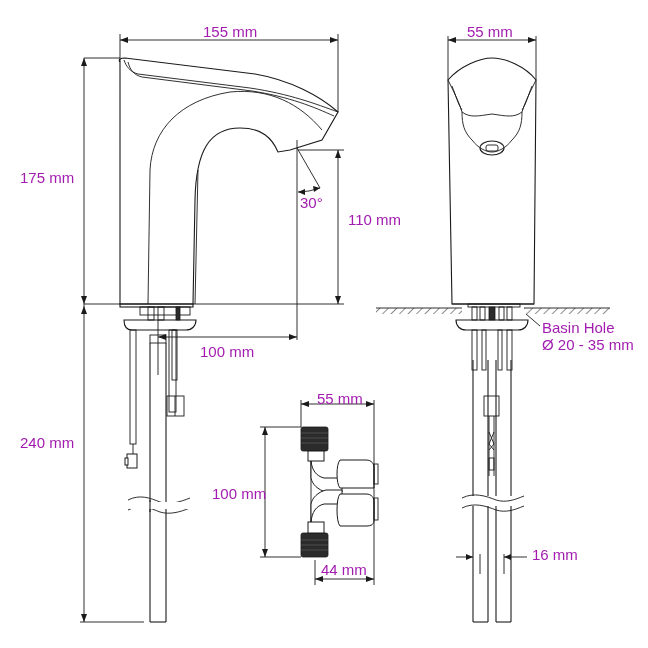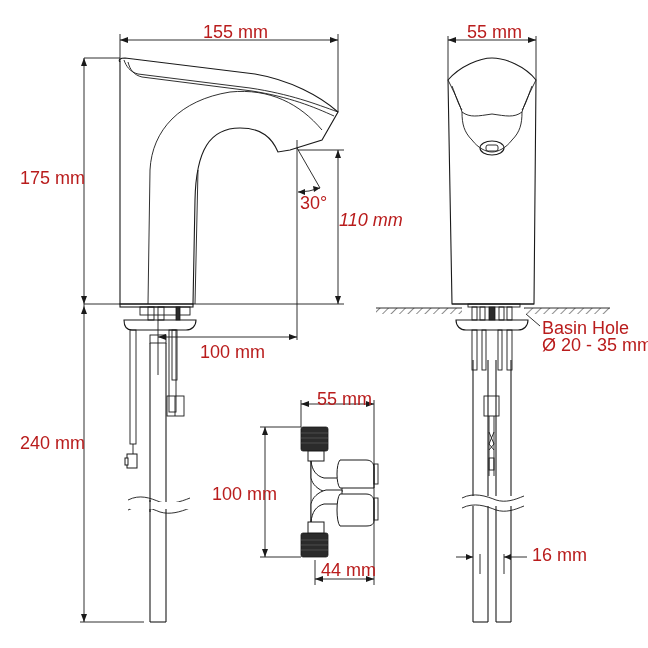--- a/index.html
+++ b/index.html
@@ -1,19 +1,19 @@
 <!DOCTYPE html>
 <html><head>
 <meta charset="utf-8">
 <style>
   html, body { margin:0; padding:0; background:#ffffff; }
   body { width:648px; height:648px; overflow:hidden; position:relative;
          font-family:"Liberation Sans", sans-serif; }
   #canvas { position:absolute; left:0; top:0; width:648px; height:648px; }
-  .lbl { position:absolute; font-size:18px; color:#b91c1c; white-space:nowrap; line-height:14px; }
+  .lbl { position:absolute; font-size:15px; color:#a21caf; white-space:nowrap; line-height:14px; }
   svg .o { fill:none; stroke:#1a1a1a; stroke-width:1.1; }
   svg .t { fill:none; stroke:#1a1a1a; stroke-width:0.9; }
   svg .d { fill:none; stroke:#1a1a1a; stroke-width:0.9; }
   svg .ah { fill:#1a1a1a; stroke:none; }
   svg .blk { fill:#2b2b2b; stroke:#1a1a1a; stroke-width:0.8; }
   svg .wh { fill:#ffffff; stroke:#1a1a1a; stroke-width:1; }
 </style>
 </head>
 <body>
 
@@ -205,21 +205,21 @@
     <line class="d" x1="315" y1="579" x2="374" y2="579"></line>
     <polygon class="ah" points="315,579 323,576 323,582"></polygon>
     <polygon class="ah" points="374,579 366,576 366,582"></polygon>
   </g>
 </svg>
 </div>
 
 <div class="lbl" style="left:203px; top:25px;">155 mm</div>
 <div class="lbl" style="left:20px; top:171px;">175 mm</div>
 <div class="lbl" style="left:300px; top:196px;text-align:center;">30°</div>
-<div class="lbl" style="left:339px; top:213px;font-style:italic;">110 mm</div>
+<div class="lbl" style="left:348px; top:213px;">110 mm</div>
 <div class="lbl" style="left:200px; top:345px;">100 mm</div>
 <div class="lbl" style="left:20px; top:436px;">240 mm</div>
 
 <div class="lbl" style="left:467px; top:25px;">55 mm</div>
 <div class="lbl" style="left:542px; top:321px;">Basin Hole</div>
 <div class="lbl" style="left:542px; top:338px;">Ø 20 - 35 mm</div>
 <div class="lbl" style="left:532px; top:548px;">16 mm</div>
 
 <div class="lbl" style="left:317px; top:392px;">55 mm</div>
 <div class="lbl" style="left:212px; top:487px;">100 mm</div>

